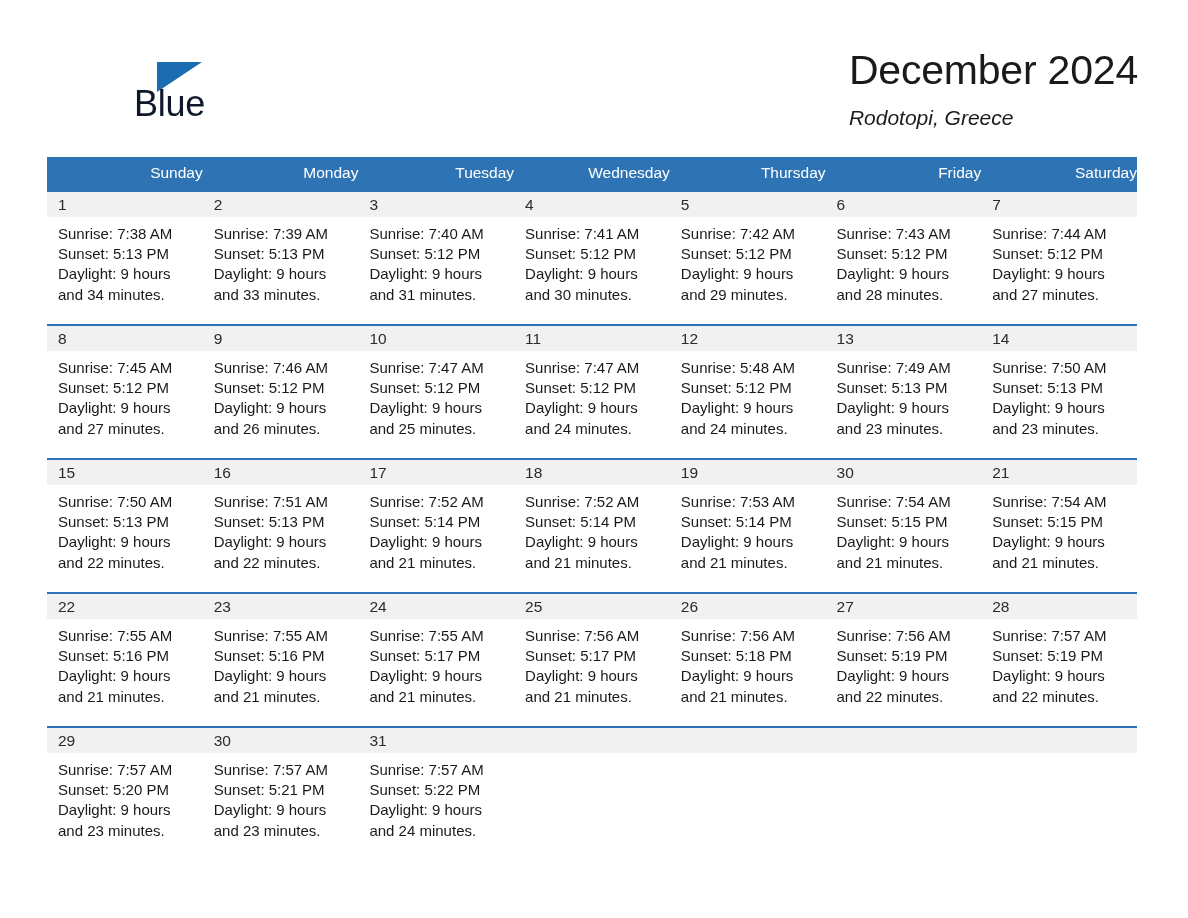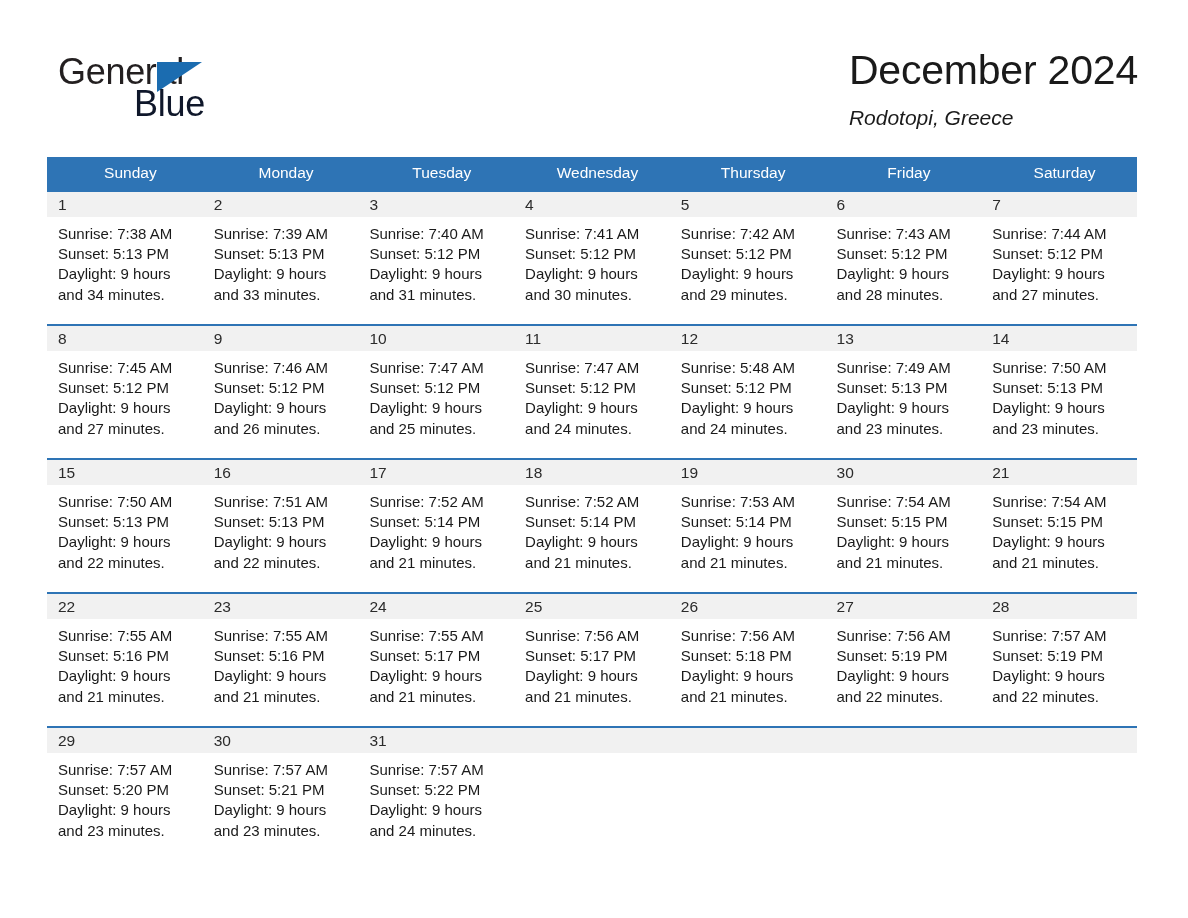--- a/index.html
+++ b/index.html
@@ -92,21 +92,21 @@
     border-collapse: collapse;
     table-layout: fixed;
   }
   .cal col { width: 155.7px; }
 
   thead th {
     background: #2e74b5;
     color: #ffffff;
     font-size: 15.5px;
     font-weight: 400;
-    text-align: center;
+    text-align: right;
     padding: 7px 0 8px 11px;
     height: 32px;
     vertical-align: middle;
   }
 
   tbody tr.week { }
 
   td.day {
     vertical-align: top;
     padding: 0;
@@ -136,21 +136,20 @@
   .info div { white-space: nowrap; }
 </style>
 </head>
 <body>
 
 <div class="page">
 
   <div class="top">
 
     <div class="logo">
-      <span class="logo-general">General</span>
       <span class="logo-tri"></span>
       <span class="logo-blue">Blue</span>
     </div>
 
     <div class="title-block">
       <div class="cal-title">December 2024</div>
       <div class="cal-sub">Rodotopi, Greece</div>
     </div>
 
   </div>

